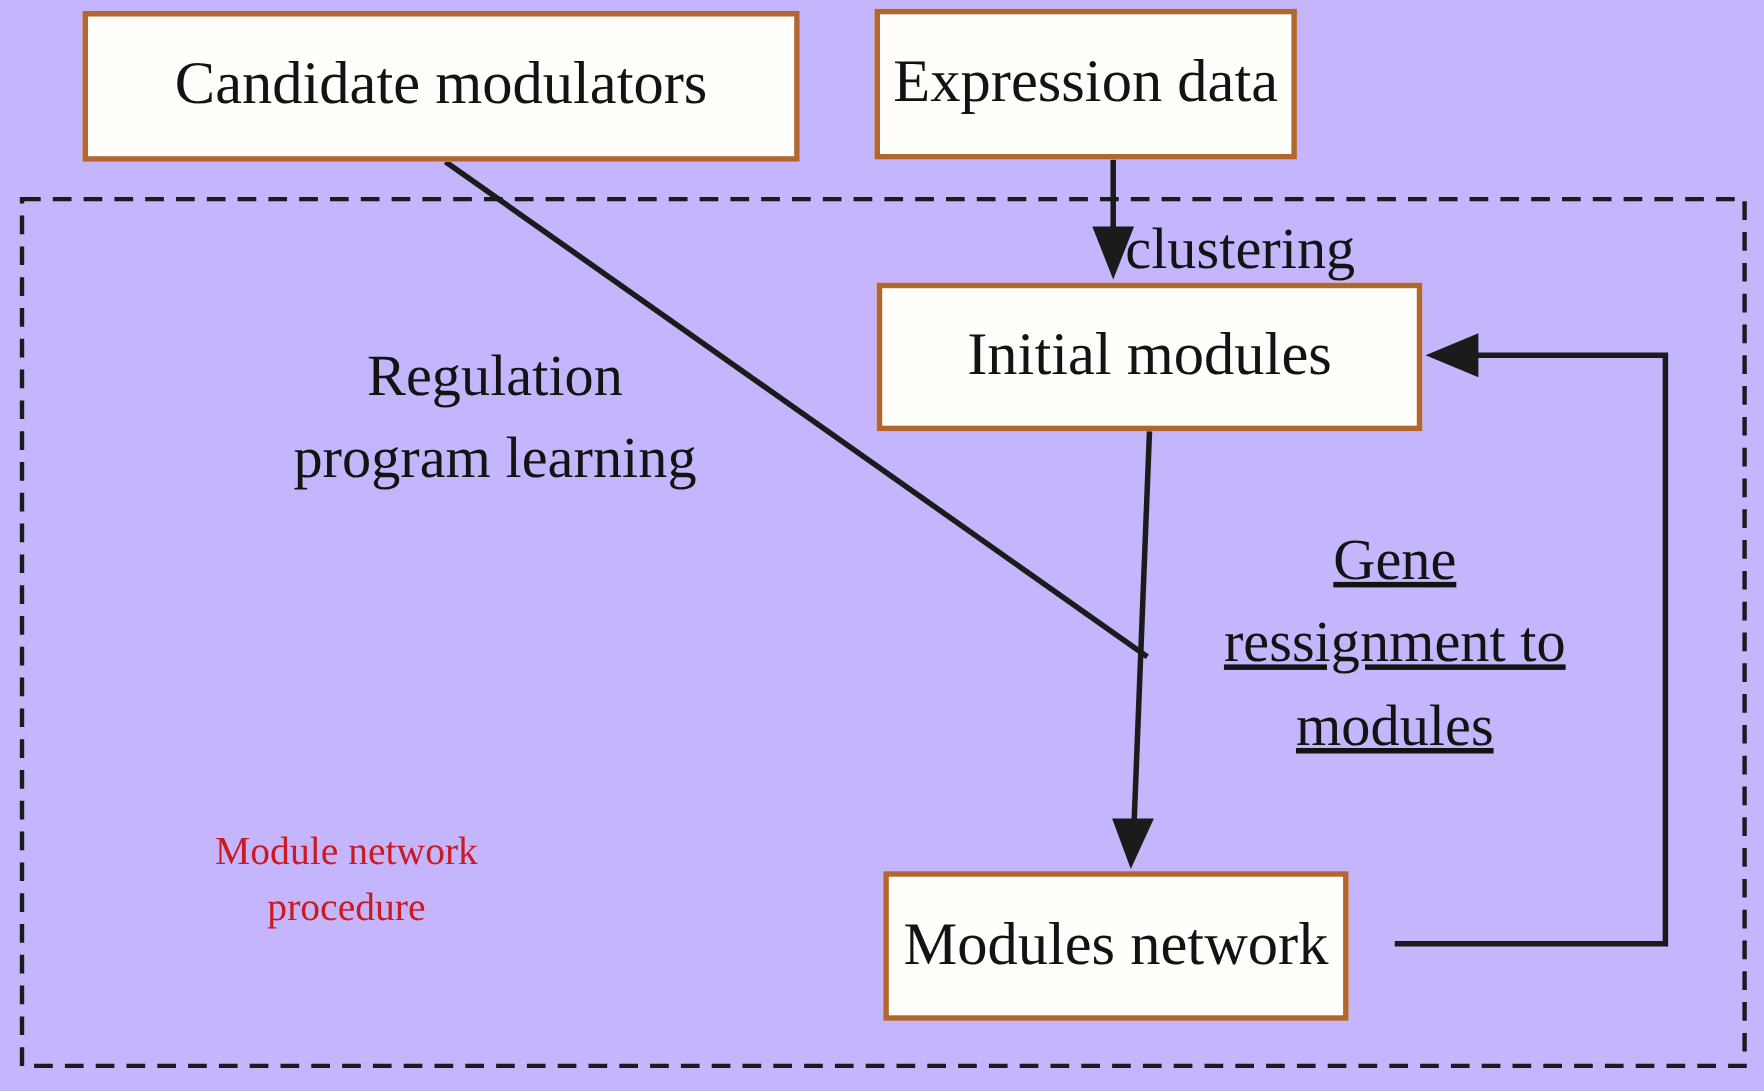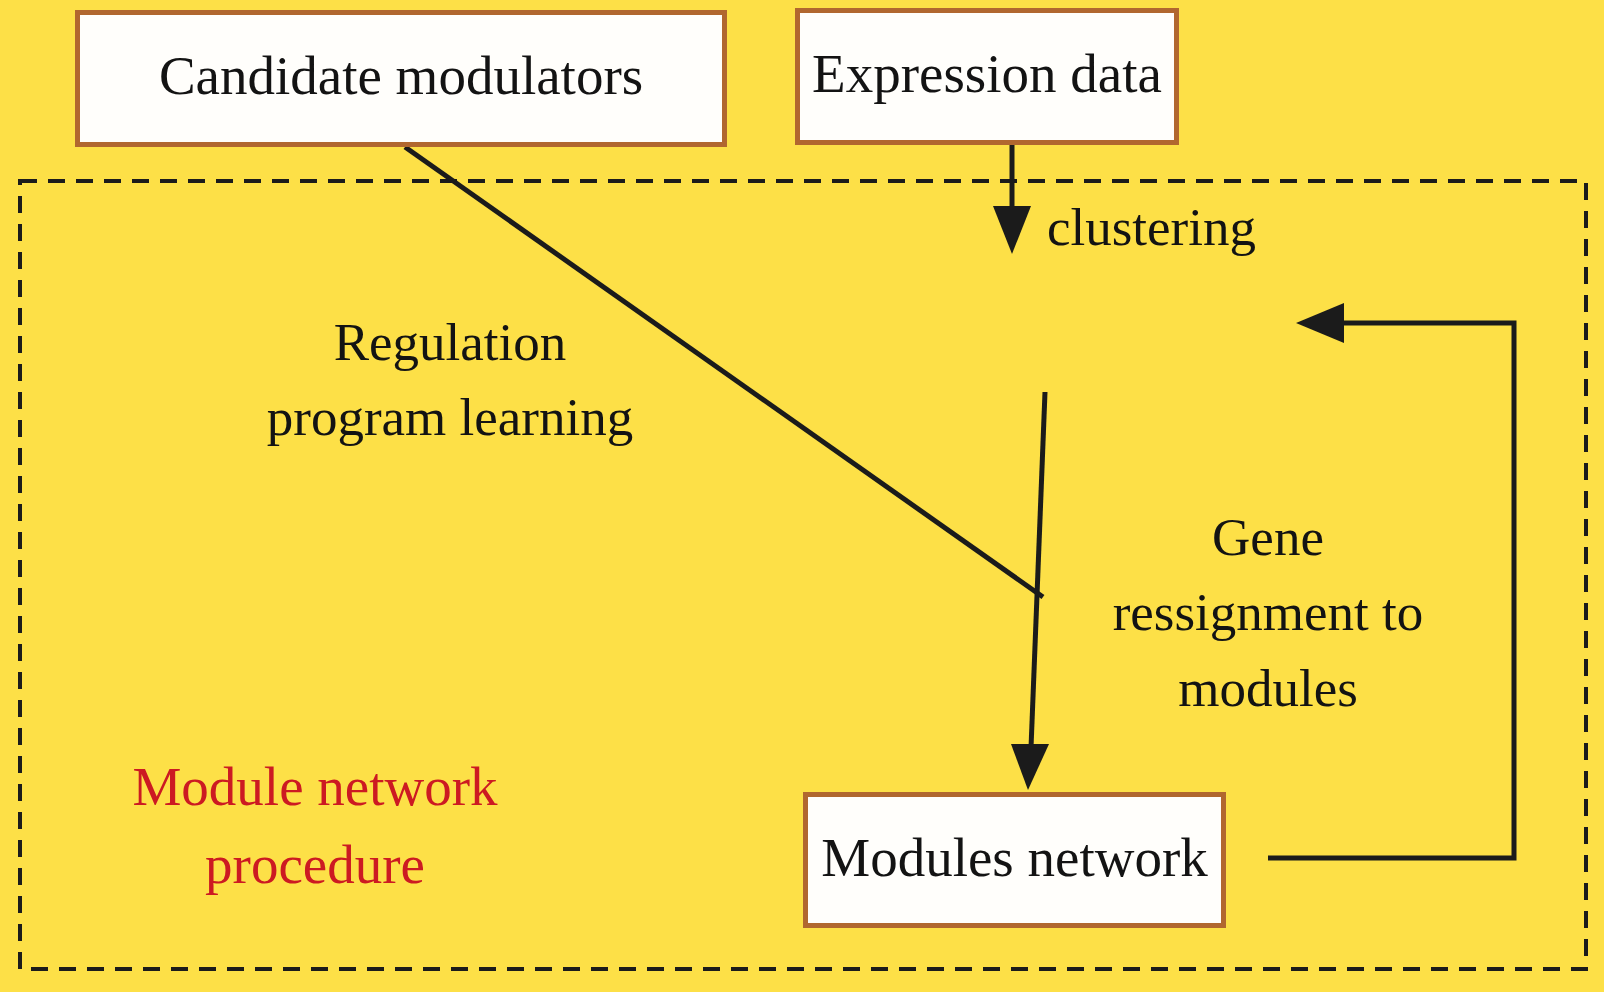--- a/index.html
+++ b/index.html
@@ -4,21 +4,21 @@
 <style>
   html, body {
     margin: 0;
     padding: 0;
     background: #ffffff;
   }
   #stage {
     position: relative;
     width: 1604px;
     height: 992px;
-    background: #fde047;
+    background: #c4b5fd;
     font-family: "Liberation Serif", "DejaVu Serif", serif;
     color: #161616;
     overflow: hidden;
   }
   #connector-layer {
     position: absolute;
     left: 0;
     top: 0;
     width: 1604px;
     height: 992px;
@@ -42,21 +42,21 @@
   .float-label {
     position: absolute;
     font-size: 53px;
     line-height: 1.42;
     color: #131313;
     text-align: center;
     white-space: nowrap;
   }
   .float-label.red {
     color: #cc1a22;
-    font-size: 55px;
+    font-size: 36px;
   }
 </style>
 </head>
 <body>
 
 <div id="stage">
 
   <svg id="connector-layer" viewBox="0 0 1604 992" xmlns="http://www.w3.org/2000/svg">
 
     <rect x="20" y="181" width="1566" height="788" fill="none" stroke="#1b1b1b" stroke-width="4" stroke-dasharray="17 11"></rect>
@@ -80,33 +80,36 @@
   </svg>
 
   <div class="node-box" style="left:75px; top:10px; width:652px; height:137px;">
     <span class="node-label">Candidate modulators</span>
   </div>
 
   <div class="node-box" style="left:795px; top:8px; width:384px; height:137px;">
     <span class="node-label">Expression data</span>
   </div>
 
+  <div class="node-box" style="left:797px; top:257px; width:496px; height:135px;">
+    <span class="node-label">Initial modules</span>
+  </div>
 
   <div class="node-box" style="left:803px; top:792px; width:423px; height:136px;">
     <span class="node-label">Modules network</span>
   </div>
 
-  <div class="float-label" style="left:1023px; top:190px;margin-left:24px;">clustering</div>
+  <div class="float-label" style="left:1023px; top:190px;">clustering</div>
 
   <div class="float-label" style="left:240px; top:305px; width:420px;">
     <div>Regulation</div>
     <div>program learning</div>
   </div>
 
-  <div class="float-label" style="left:1078px; top:500px; width:380px;">
+  <div class="float-label" style="left:1078px; top:472px; width:380px;text-decoration:underline;">
     <div>Gene</div>
     <div>ressignment to</div>
     <div>modules</div>
   </div>
 
   <div class="float-label red" style="left:95px; top:748px; width:440px;">
     <div>Module network</div>
     <div>procedure</div>
   </div>
 

